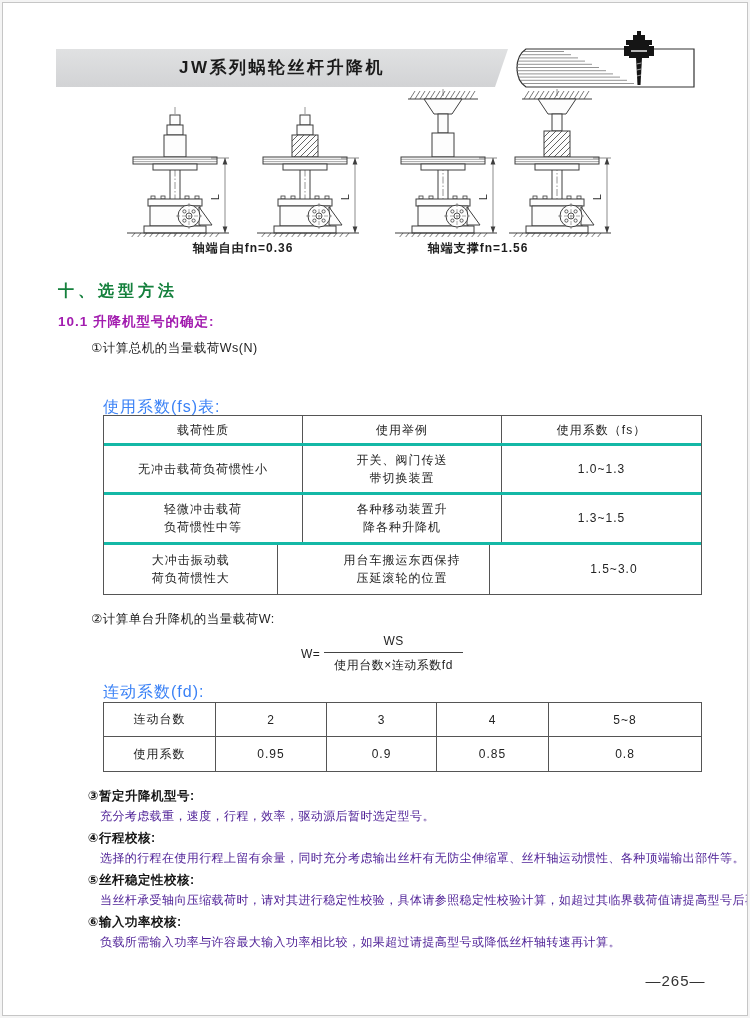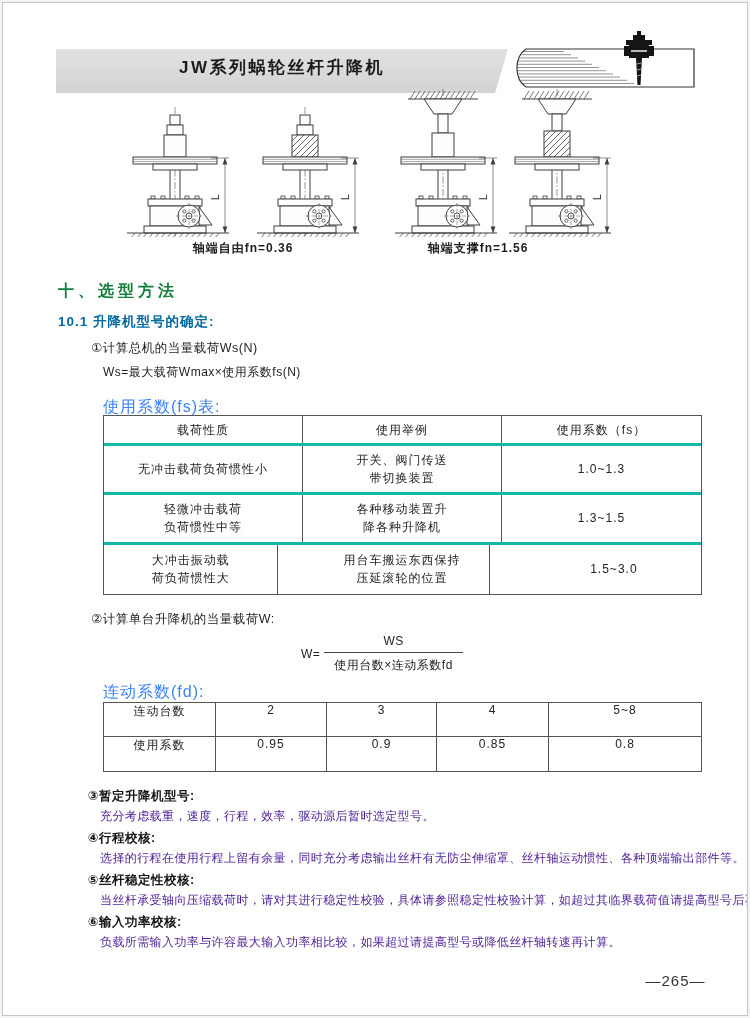--- a/index.html
+++ b/index.html
@@ -1,34 +1,34 @@
 <!DOCTYPE html>
 <html><head>
 <meta charset="utf-8">
 <style>
   *{margin:0;padding:0;box-sizing:border-box;}
   html,body{width:750px;height:1018px;}
   body{background:#f4f4f4;font-family:"Liberation Sans","DejaVu Sans",sans-serif;color:#222;position:relative;}
   .page{position:absolute;left:2px;top:2px;width:746px;height:1014px;background:#fff;border:1px solid #c6c6c6;overflow:hidden;}
 
   
-  .header-bar{position:absolute;left:53px;top:46px;width:452px;height:44px;
+  .header-bar{position:absolute;left:53px;top:46px;width:452px;height:38px;
     background:linear-gradient(180deg,#e0e1e2 0%,#d2d3d5 100%);
     clip-path:polygon(0 0,100% 0,calc(100% - 13px) 100%,0 100%);}
   .header-title{display:block;width:100%;text-align:center;line-height:38px;font-size:17px;font-weight:bold;letter-spacing:2.5px;color:#1b1b1b;}
   .header-graphic{position:absolute;left:505px;top:28px;width:192px;height:58px;}
 
   
   .fig{position:absolute;top:84px;width:120px;height:150px;}
   .fig svg{display:block;}
   .fig-caption{position:absolute;top:237px;font-size:12px;font-weight:bold;letter-spacing:1px;color:#1d1d1d;text-align:center;width:160px;}
 
   
   .sec-title{position:absolute;left:55px;top:278px;font-size:16px;font-weight:bold;letter-spacing:4px;color:#15803d;}
-  .sec-sub{position:absolute;left:55px;top:310px;font-size:13.5px;font-weight:bold;letter-spacing:1px;color:#0369a1;}
+  .sec-sub{position:absolute;left:55px;top:310px;font-size:13.5px;font-weight:bold;letter-spacing:1px;color:#a21caf;}
   .s1-title{position:absolute;left:88px;top:337px;font-size:12.5px;letter-spacing:.5px;color:#1d1d1d;}
   .s1-formula{position:absolute;left:100px;top:361px;font-size:12px;letter-spacing:.5px;color:#1d1d1d;}
   .tbl-label{position:absolute;font-size:16px;letter-spacing:1px;color:#3b82f6;}
   .lbl-fs{left:100px;top:394px;}
   .lbl-fd{left:100px;top:679px;}
 
   
   .t1{position:absolute;left:100px;top:412px;width:599px;border:1px solid #555;background:#fff;}
   .t1-row{display:flex;border-bottom:3px solid #14b8a6;}
   .t1-row:last-child{border-bottom:none;gap:37px;}
@@ -41,21 +41,21 @@
   .s2-title{position:absolute;left:88px;top:608px;font-size:12.5px;letter-spacing:.5px;color:#1d1d1d;}
   .formula2{position:absolute;left:298px;top:631px;display:flex;align-items:center;font-size:12px;color:#1d1d1d;letter-spacing:.5px;}
   .frac{text-align:center;margin-left:4px;}
   .frac .num{padding:0 10px 4px 10px;}
   .frac .den{border-top:1px solid #444;padding:4px 10px 0 10px;}
 
   
   .t2{position:absolute;left:100px;top:699px;width:599px;border:1px solid #555;background:#fff;}
   .t2-row{display:flex;border-bottom:1px solid #555;height:34px;}
   .t2-row:last-child{border-bottom:none;}
-  .t2 .cell{border-right:1px solid #555;display:flex;justify-content:center;font-size:12px;letter-spacing:1px;color:#232323;}
+  .t2 .cell{border-right:1px solid #555;display:flex;justify-content:center;align-items:center;font-size:12px;letter-spacing:1px;color:#232323;}
   .t2 .cell:last-child{border-right:none;}
   .t2 .c0{width:112px;} .t2 .c1{width:111px;} .t2 .c2{width:110px;} .t2 .c3{width:112px;} .t2 .c4{width:152px;}
 
   
   .steps{position:absolute;left:85px;top:783px;width:650px;}
   .step{margin-bottom:2px;}
   .step-title{font-size:12.5px;font-weight:bold;line-height:20px;letter-spacing:.5px;color:#161616;}
   .step-body{font-size:12px;line-height:20px;padding-left:12px;letter-spacing:.4px;color:#4c1d95;white-space:nowrap;}
 
   .footer-page{position:absolute;left:605px;top:969px;width:135px;text-align:center;font-size:15px;letter-spacing:1px;color:#333;}
@@ -368,21 +368,20 @@
         <text x="104" y="110" transform="rotate(-90 104 110)" text-anchor="middle" font-size="10.5" fill="#2a2a2a">L</text>
       </svg>
     </div>
   <div class="fig-caption" style="left:160px">轴端自由fn=0.36</div>
   <div class="fig-caption" style="left:395px">轴端支撑fn=1.56</div>
 
   <div class="sec-title">十、选型方法</div>
   <div class="sec-sub">10.1 升降机型号的确定:</div>
 
   <div class="s1-title">①计算总机的当量载荷Ws(N)</div>
-  <div class="s1-formula">Ws=最大载荷Wmax×使用系数fs(N)</div>
   <div class="tbl-label lbl-fs">使用系数(fs)表:</div>
 
   <div class="t1">
     <div class="t1-row t1-head">
       <div class="cell">
           <div>载荷性质</div>
         </div>
       <div class="cell">
           <div>使用举例</div>
         </div>

